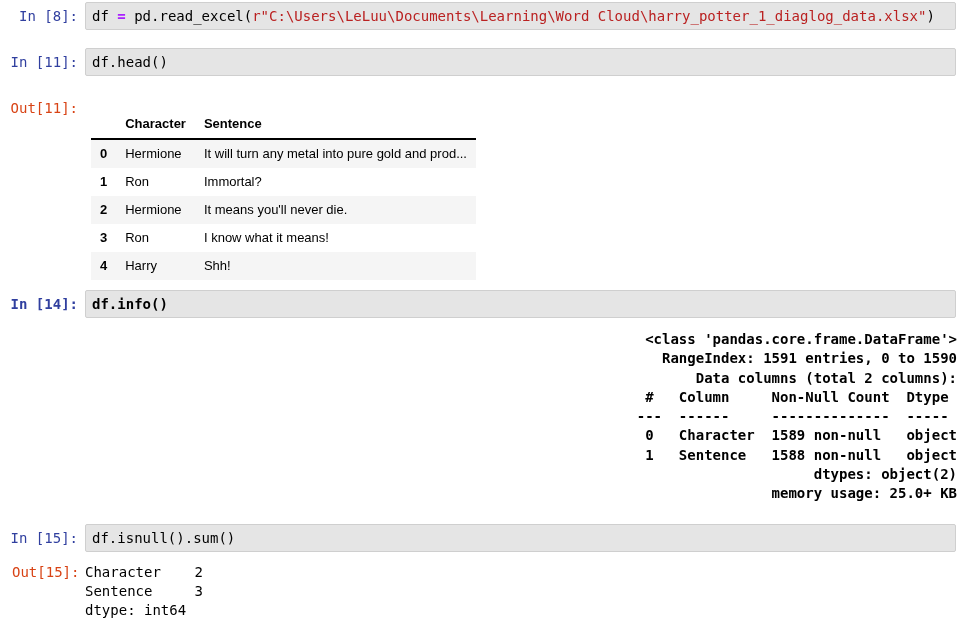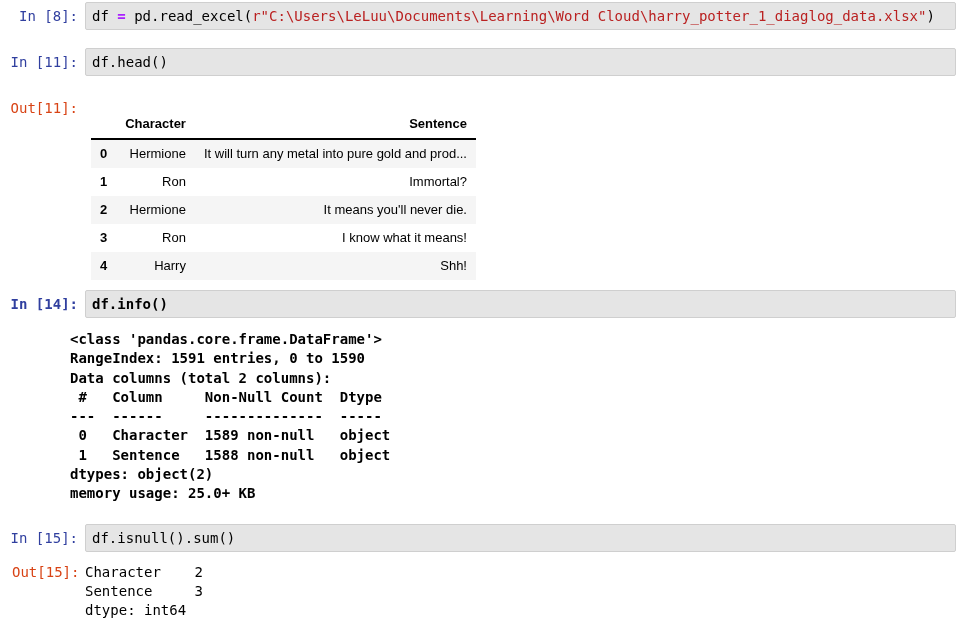--- a/index.html
+++ b/index.html
@@ -67,37 +67,37 @@
     border-collapse: collapse;
     border: none;
     margin-top: 16px;
     margin-left: 6px;
     font-size: 13px;
     color: #000000;
   }
   table.dataframe thead tr { border-bottom: 2px solid #000000; }
   table.dataframe th, table.dataframe td {
     padding: 7px 9px;
-    text-align: right;
+    text-align: left;
     vertical-align: middle;
     border: none;
     line-height: 14px;
   }
   table.dataframe thead th { font-weight: bold; }
   table.dataframe tbody th { font-weight: bold; }
   table.dataframe tbody tr:nth-child(odd) { background: #F5F5F5; }
   table.dataframe tbody tr:nth-child(even) { background: #FFFFFF; }
   td.col-sentence { min-width: 270px; }
   td.col-character { min-width: 70px; }
 
   
   .cell-1 { margin-bottom: 18px; }
   .out-1  { margin-top: 18px; }
   .cell-3 { margin-top: 10px; font-weight: bold; }
-  .stream-wrap { margin-top: 12px; padding-left: 70px; }
+  .stream-wrap { margin-top: 12px; padding-left: 70px; text-align: right; }
   .cell-4 { margin-top: 20px; }
   .out-4  { margin-top: 8px; }
   .out-4 .prompt { padding-top: 3px; padding-left: 12px; }
   .out-4 pre.out-text { padding-top: 3px; }
 </style>
 </head>
 <body>
 
 <div class="notebook">
 

